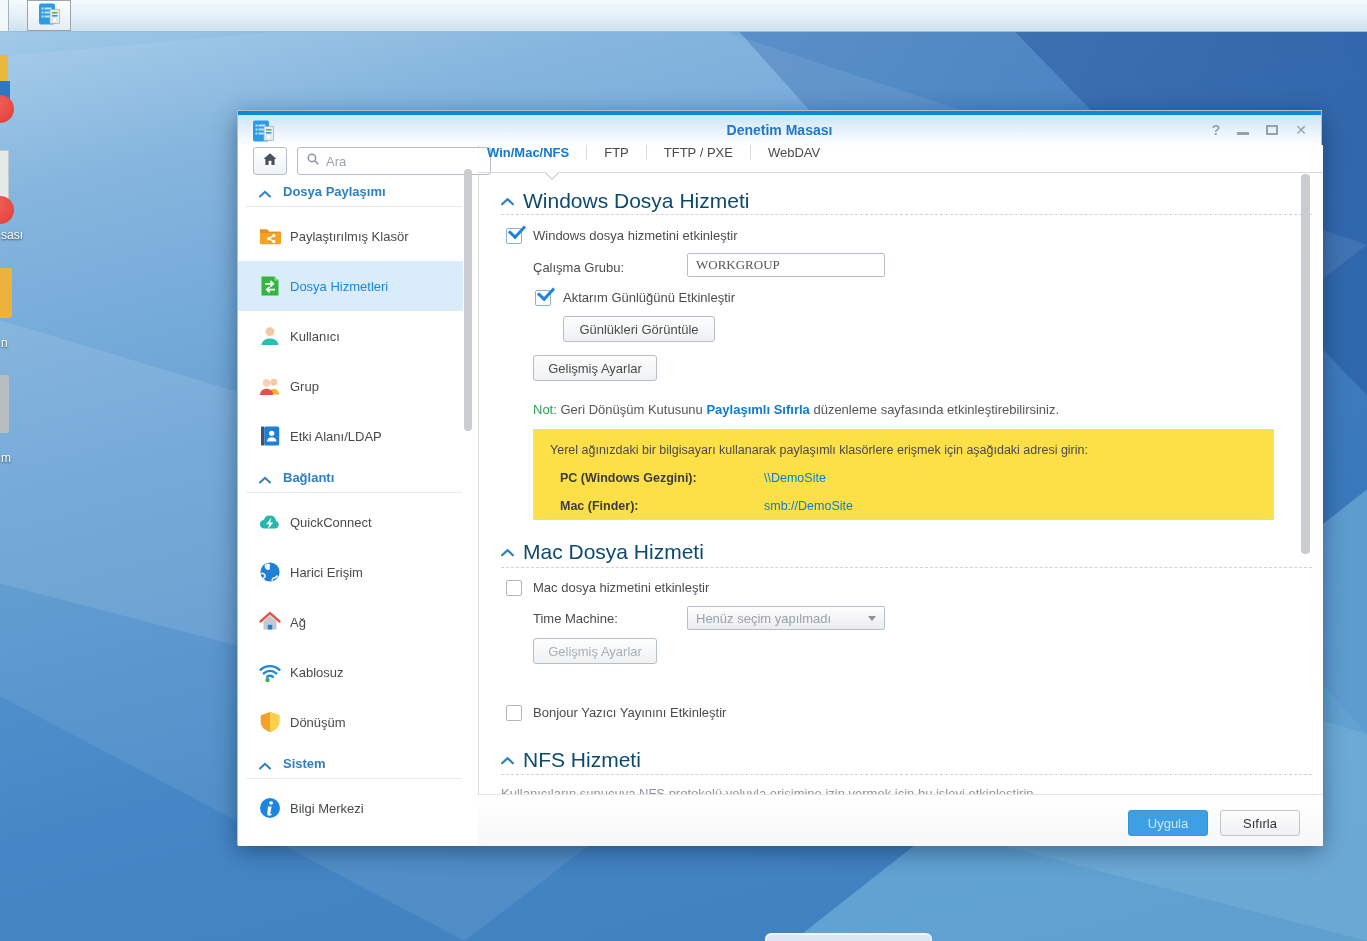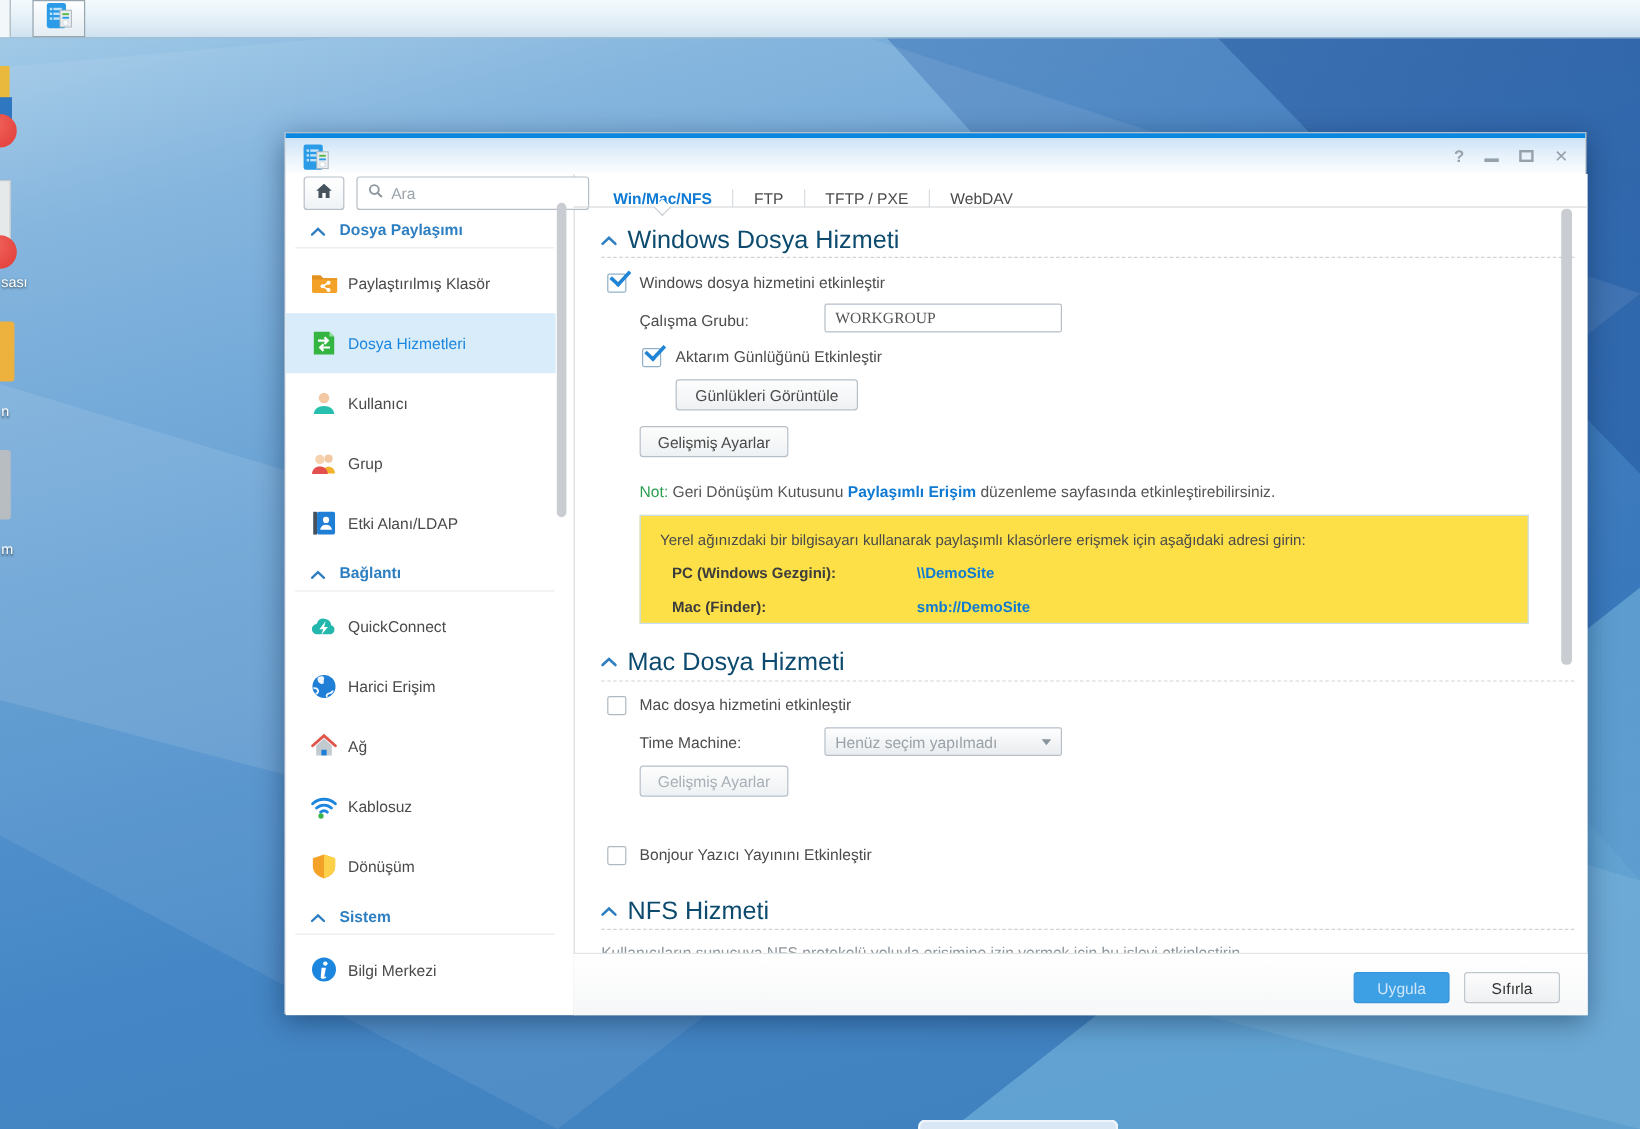--- a/index.html
+++ b/index.html
@@ -56,21 +56,21 @@
 .sb-sec-lbl{font-size:13px;font-weight:bold;color:#2e7fc1}
 .sb-divider{position:absolute;left:8px;width:216px;height:1px;background:#e8ebed}
 .sb-item{position:absolute;left:0;width:225px;height:50px;display:flex;align-items:center;cursor:pointer}
 .sb-item.sel{background:#d8ecfa}
 .sb-ico{position:absolute;left:20px;width:24px;height:24px}
 .sb-lbl{position:absolute;left:52px;font-size:13px;color:#4a4a4a}
 .sb-lbl.sel{color:#1c86df}
 .sb-scroll{position:absolute;left:226px;top:58px;width:8px;height:262px;background:#c9cdd1;border-radius:4px}
 
 
-.tabbar{position:absolute;left:256px;top:34px;height:28px;display:flex;align-items:flex-end;z-index:2}
+.tabbar{position:absolute;left:232px;top:34px;height:28px;display:flex;align-items:flex-start;z-index:2}
 .tab{font-size:13px;color:#4a4a4a;padding:0 17px;cursor:pointer}
 .tab.active{color:#0e7ad3;font-weight:bold}
 .tab-sep{width:1px;height:15px;background:#d8dcdf}
 .tabbar-line{position:absolute;left:240px;top:61px;width:845px;height:1px;background:#d6dadd;z-index:1}
 .tab-notch{position:absolute;left:309px;top:57px;width:10px;height:10px;background:#fff;border-right:1px solid #c6cbcf;border-bottom:1px solid #c6cbcf;transform:rotate(45deg);z-index:2}
 
 
 .sec-head{position:absolute;display:flex;align-items:center;gap:9px;height:16px}
 .sec-head-lbl{font-size:21px;color:#0c4a6e}
 .dash{position:absolute;left:263px;width:811px;border-top:1px dashed #cfd4d8}
@@ -83,21 +83,21 @@
   font-size:13px;color:#555;padding:0 8px;font-family:Liberation Serif, serif;outline:none}
 .btn{position:absolute;height:26px;border:1px solid #b6bfc7;border-radius:3px;background:linear-gradient(180deg,#fdfdfd,#eef1f3);
   font-size:13px;color:#4a4a4a;display:flex;align-items:center;justify-content:center;cursor:pointer}
 .btn.disabled{color:#a8b0b6}
 .note{position:absolute;font-size:13px;color:#555}
 .note .green{color:#2ba050}
 .note .link{color:#0e7ad3;font-weight:bold;cursor:pointer}
 .infobox{position:absolute;left:295px;top:318px;width:741px;height:91px;background:#fde047;border:1px solid #c9dff0}
 .info-intro{position:absolute;left:16px;top:13px;font-size:12.5px;color:#4a4a4a}
 .info-lbl{position:absolute;left:26px;font-size:12.5px;font-weight:bold;color:#3c3c3c}
-.info-val{position:absolute;left:230px;font-size:12.5px;font-weight:bold;color:#0e7ad3;cursor:pointer}
+.info-val{position:absolute;left:230px;font-size:12.5px;font-weight:normal;color:#0e7ad3;cursor:pointer}
 .dropdown{position:absolute;left:449px;top:495px;width:198px;height:24px;border:1px solid #b6bfc7;border-radius:2px;
   background:linear-gradient(180deg,#fefefe,#e9ecef);display:flex;align-items:center;padding:0 8px;justify-content:space-between}
 .dd-val{font-size:13px;color:#9aa2a9}
 .dd-caret{width:0;height:0;border-left:4px solid transparent;border-right:4px solid transparent;border-top:5px solid #8a949c}
 .clipped{position:absolute;left:263px;top:675px;width:790px;height:16px;font-size:13px;color:#8d959b;white-space:nowrap;overflow:hidden}
 .content-scroll{position:absolute;left:1063px;top:63px;width:9px;height:380px;background:#c9cdd1;border-radius:4px;z-index:3}
 
 
 .footer{position:absolute;left:240px;top:683px;width:845px;height:52px;background:linear-gradient(180deg,#ffffff,#f6f7f8);
   border-top:1px solid #e2e5e7;z-index:5}
@@ -168,20 +168,21 @@
         <rect x="4.5" y="9.5" width="2" height="2" fill="#bfe3fa"></rect>
         <rect x="7.5" y="9.5" width="7" height="2" fill="#bfe3fa"></rect>
         <rect x="4.5" y="13.5" width="2" height="2" fill="#bfe3fa"></rect>
         <rect x="7.5" y="13.5" width="7" height="2" fill="#bfe3fa"></rect>
         <rect x="13" y="7.5" width="9.5" height="14" fill="#e9edf0" stroke="#a9b3ba" stroke-width="0.8"></rect>
         <rect x="15" y="10" width="5.5" height="1.6" fill="#57b847"></rect>
         <rect x="15" y="13" width="5.5" height="1.6" fill="#2b9be8"></rect>
         <circle cx="17.7" cy="18" r="2.3" fill="#fbfdfe" stroke="#c3cad0" stroke-width=".5"></circle>
       </svg>
   </span>
+  <div class="win-title">Denetim Masası</div>
   <div class="win-controls">
     <span class="wc wc-help">?</span>
     <span class="wc">
         <span class="wc-min"></span>
       </span>
     <span class="wc">
         <span class="wc-max"></span>
       </span>
     <span class="wc wc-close">✕</span>
   </div>
@@ -387,21 +388,21 @@
 
   <span class="cb checked" style="left:297px;top:179px"></span>
   <span class="lbl" style="left:325px;top:179px">Aktarım Günlüğünü Etkinleştir</span>
 
   <div class="btn" style="left:325px;top:205px;width:152px">Günlükleri Görüntüle</div>
   <div class="btn" style="left:295px;top:244px;width:124px">Gelişmiş Ayarlar</div>
 
   <div class="note" style="left:295px;top:291px">
     <span class="green">Not:</span>
     <span>Geri Dönüşüm Kutusunu</span>
-    <span class="link">Paylaşımlı Erişim</span>
+    <span class="link">Paylaşımlı Sıfırla</span>
     <span>düzenleme sayfasında etkinleştirebilirsiniz.</span>
   </div>
 
   <div class="infobox">
     <span class="info-intro">Yerel ağınızdaki bir bilgisayarı kullanarak paylaşımlı klasörlere erişmek için aşağıdaki adresi girin:</span>
     <span class="info-lbl" style="top:41px">PC (Windows Gezgini):</span>
     <span class="info-val" style="top:41px">\\DemoSite</span>
     <span class="info-lbl" style="top:69px">Mac (Finder):</span>
     <span class="info-val" style="top:69px">smb://DemoSite</span>
   </div>

